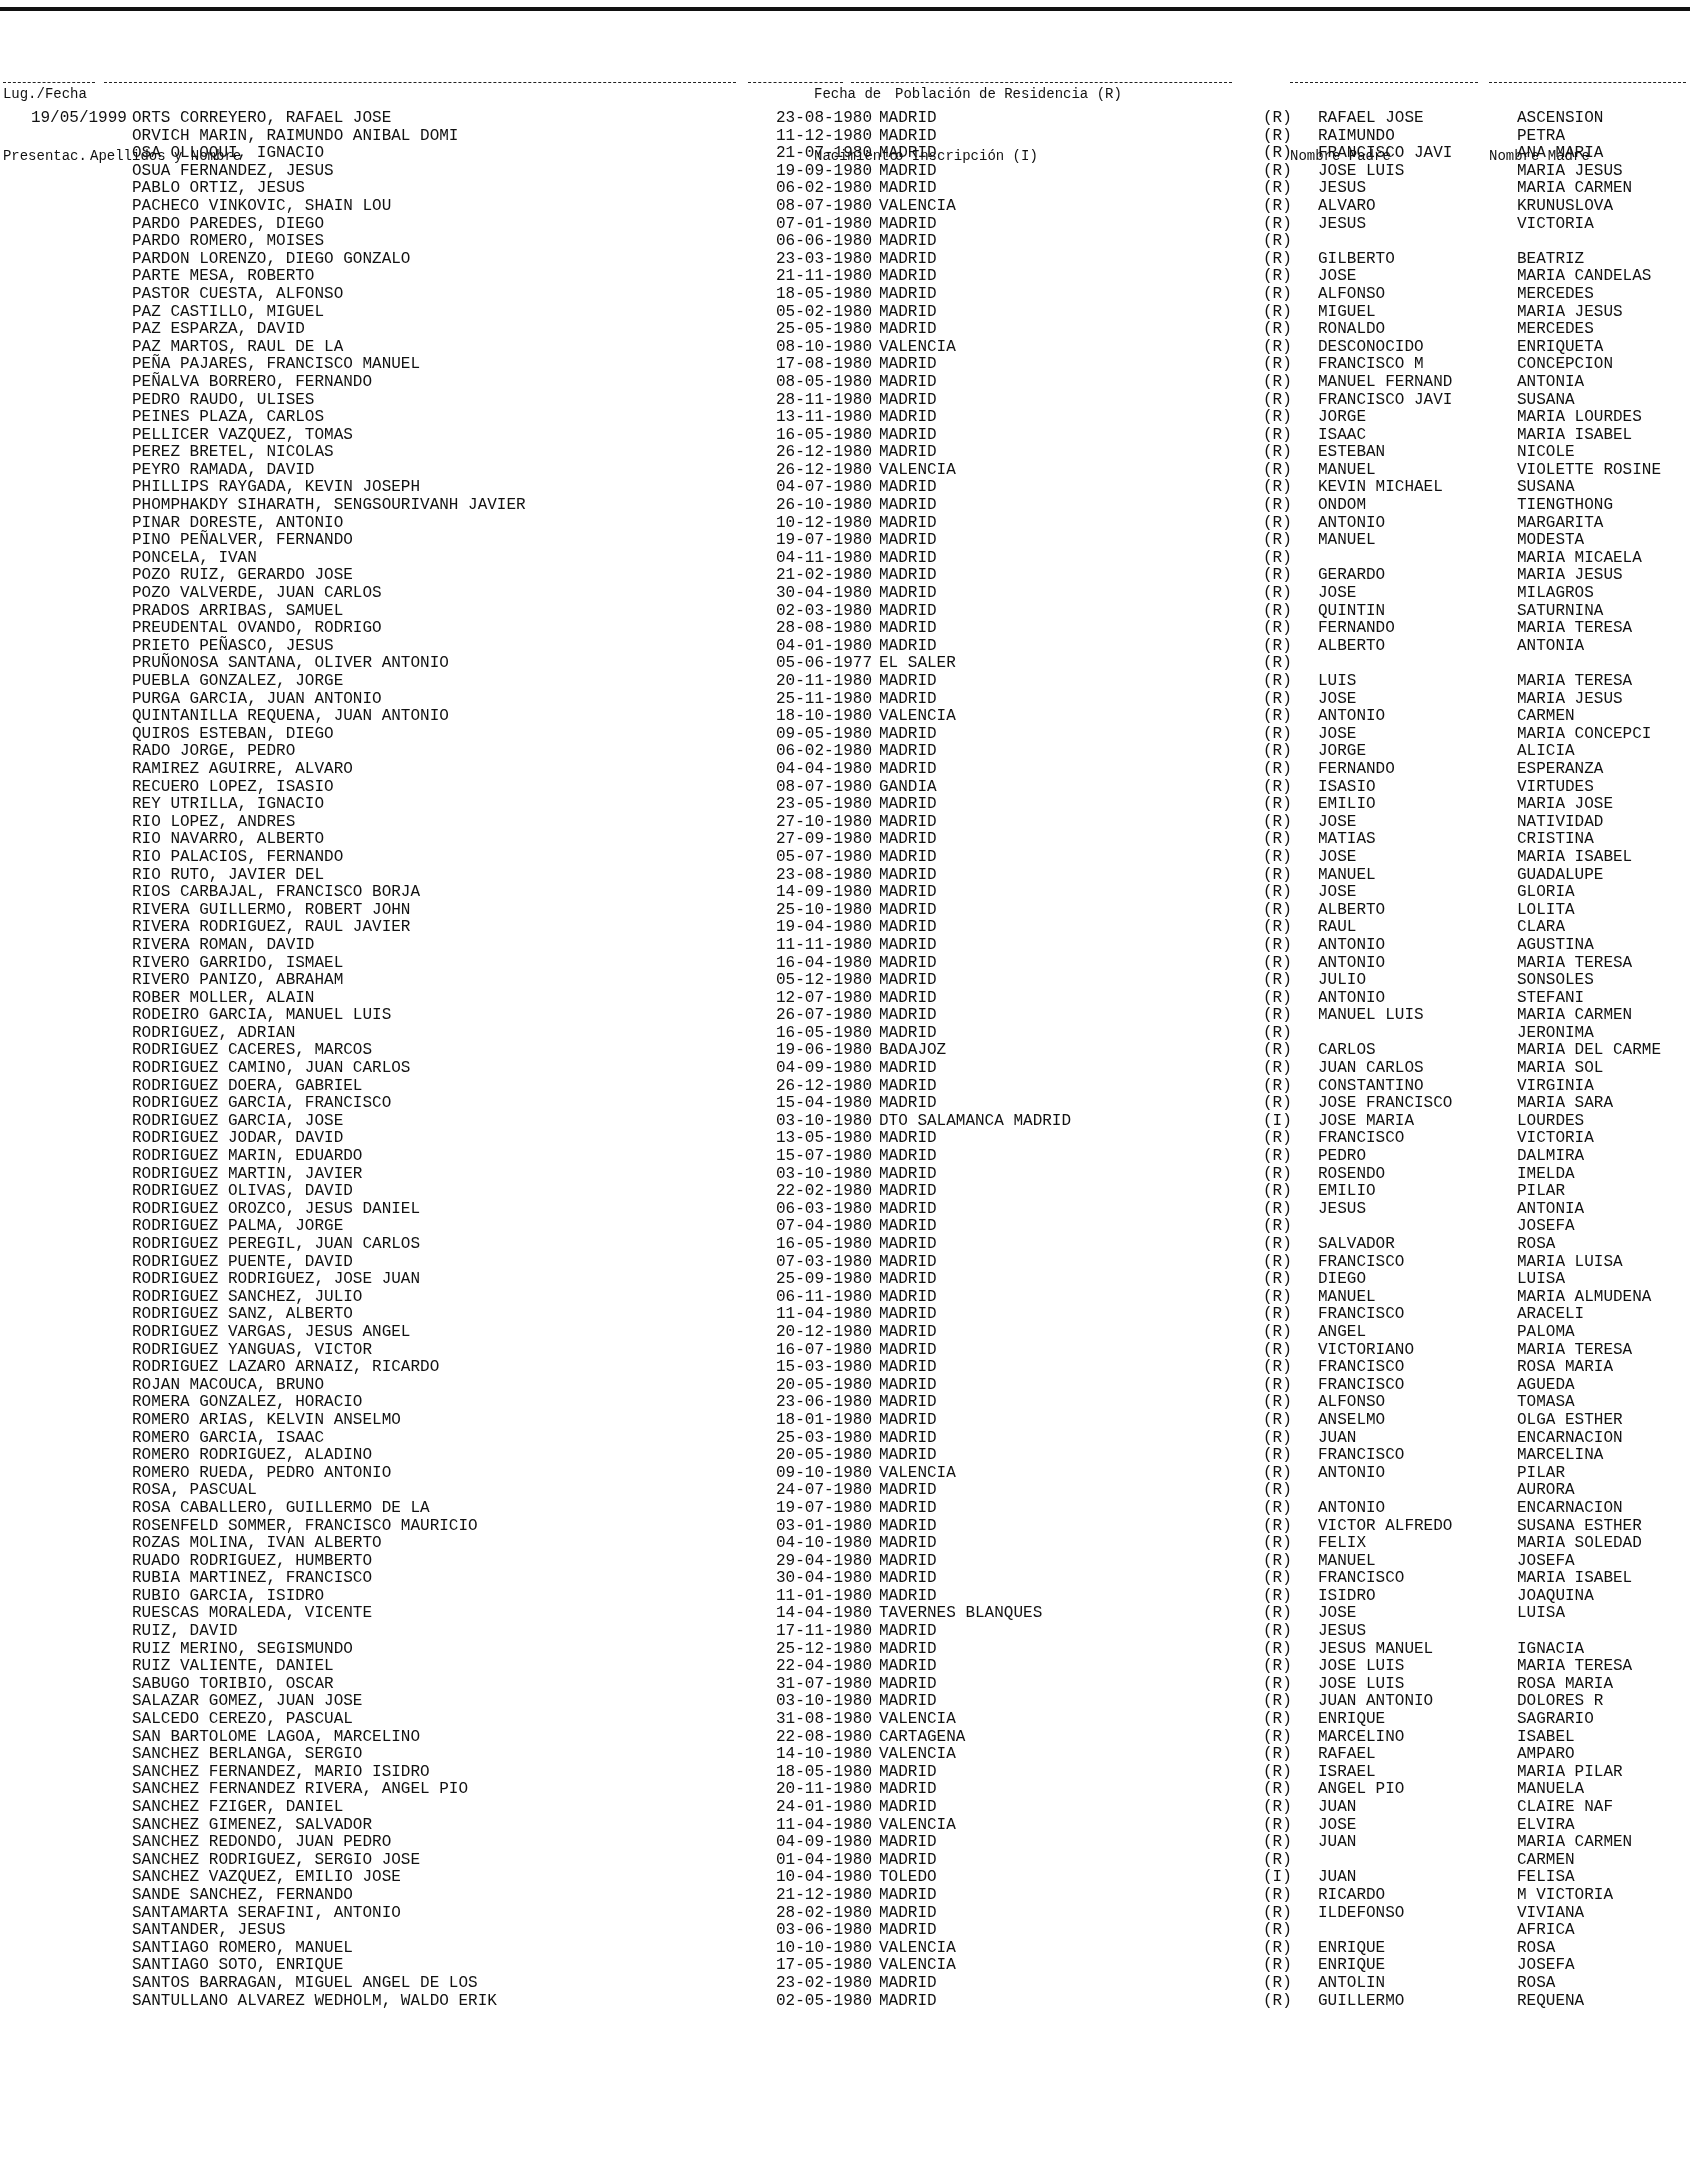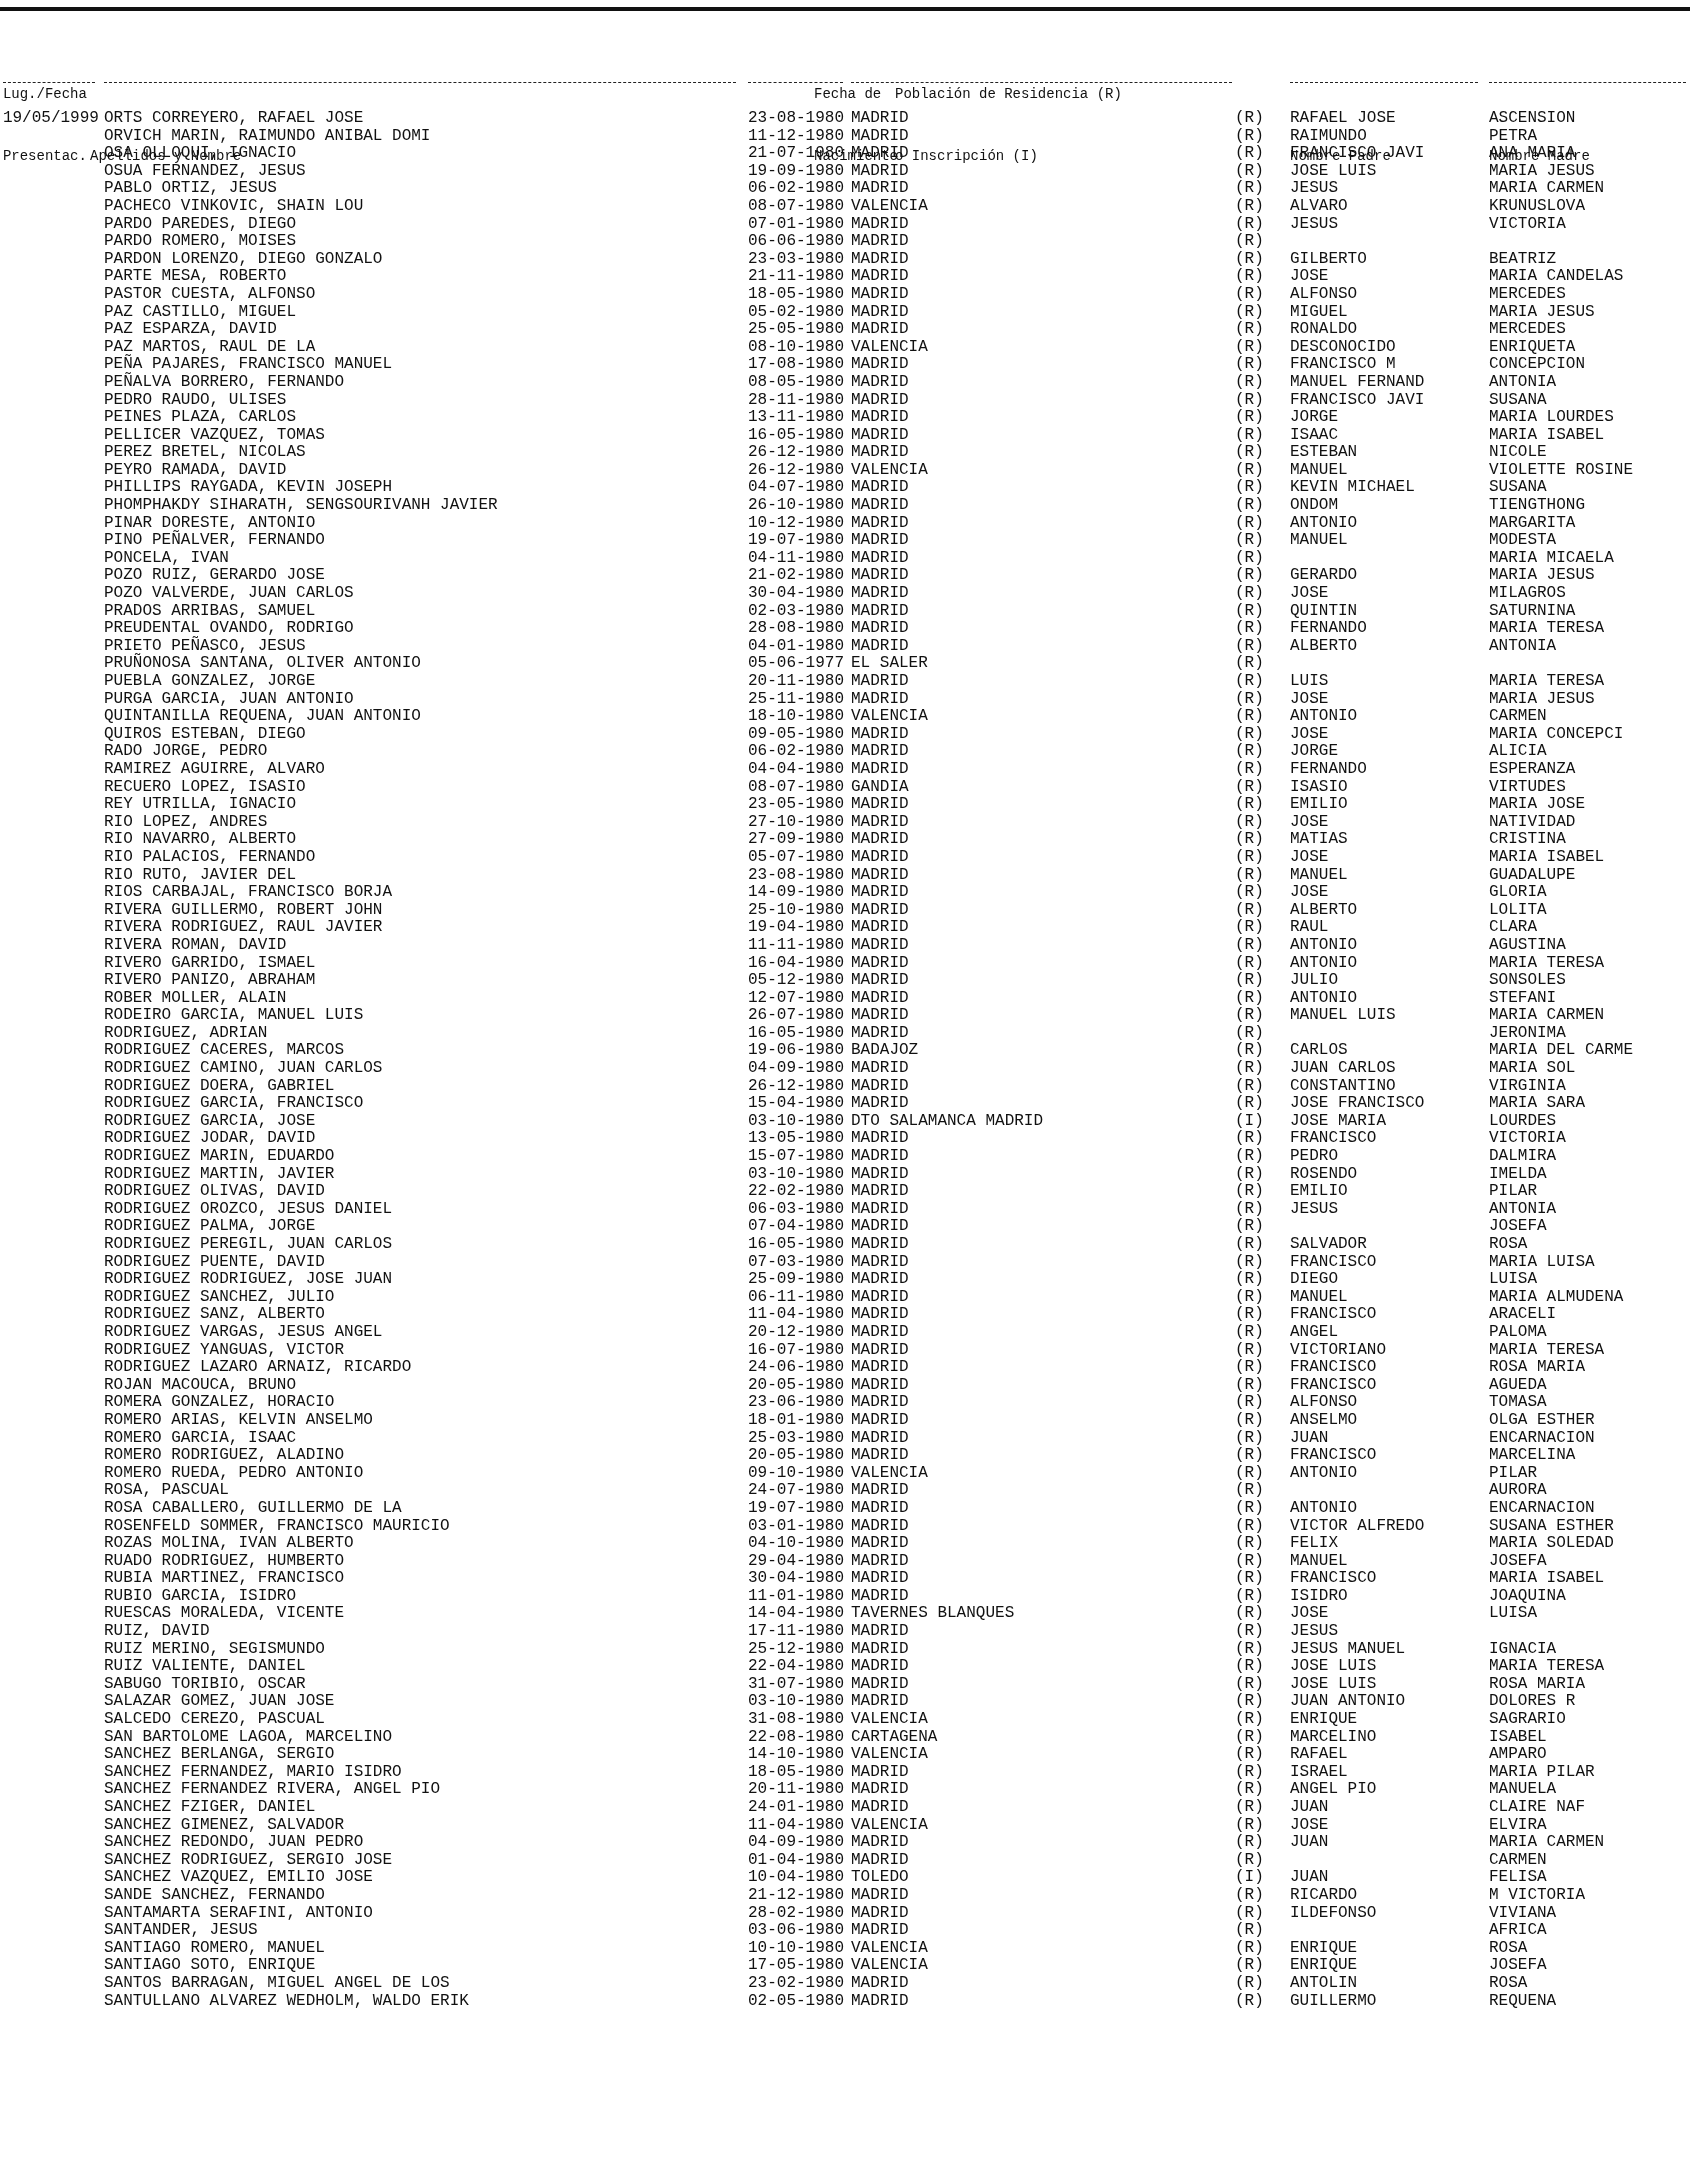--- a/index.html
+++ b/index.html
@@ -1,21 +1,21 @@
 <!DOCTYPE html>
 <html style="font-size:11.7px"><head>
 <meta charset="utf-8">
 <style>
   html, body { margin:0; padding:0; background:#fff; }
   body { width:1690px; height:2183px; position:relative; overflow:hidden;
          font-family:"Liberation Mono","DejaVu Sans Mono",monospace; color:#111; }
   .top-rule { position:absolute; left:0; top:7.3px; width:1690px; height:3.7px; background:#111; }
   .hdr { position:absolute; font-size:14px; line-height:20.5px; white-space:pre; }
   .dash { position:absolute; top:82px; height:1.5px; border-top:1.5px dashed #222; }
-  .rows { position:absolute; left:0; top:110px; width:1456px; }
+  .rows { position:absolute; left:0; top:110px; width:1456px;padding-left:28px; }
   .row { position:relative; height:17.6px; font-size:16px; line-height:17.6px; white-space:pre; }
   .row span { position:absolute; top:0; }
   .c-fecha { left:2.9px; }
   .c-nombre { left:104px; }
   .c-nac { left:748px; }
   .c-pob { left:851px; }
   .c-ri { left:1235px; }
   .c-padre { left:1290px; }
   .c-madre { left:1489px; }
 </style>
@@ -121,21 +121,21 @@
     <div class="row"><span class="c-nombre">RODRIGUEZ OLIVAS, DAVID</span><span class="c-nac">22-02-1980</span><span class="c-pob">MADRID</span><span class="c-ri">(R)</span><span class="c-padre">EMILIO</span><span class="c-madre">PILAR</span></div>
     <div class="row"><span class="c-nombre">RODRIGUEZ OROZCO, JESUS DANIEL</span><span class="c-nac">06-03-1980</span><span class="c-pob">MADRID</span><span class="c-ri">(R)</span><span class="c-padre">JESUS</span><span class="c-madre">ANTONIA</span></div>
     <div class="row"><span class="c-nombre">RODRIGUEZ PALMA, JORGE</span><span class="c-nac">07-04-1980</span><span class="c-pob">MADRID</span><span class="c-ri">(R)</span><span class="c-padre"></span><span class="c-madre">JOSEFA</span></div>
     <div class="row"><span class="c-nombre">RODRIGUEZ PEREGIL, JUAN CARLOS</span><span class="c-nac">16-05-1980</span><span class="c-pob">MADRID</span><span class="c-ri">(R)</span><span class="c-padre">SALVADOR</span><span class="c-madre">ROSA</span></div>
     <div class="row"><span class="c-nombre">RODRIGUEZ PUENTE, DAVID</span><span class="c-nac">07-03-1980</span><span class="c-pob">MADRID</span><span class="c-ri">(R)</span><span class="c-padre">FRANCISCO</span><span class="c-madre">MARIA LUISA</span></div>
     <div class="row"><span class="c-nombre">RODRIGUEZ RODRIGUEZ, JOSE JUAN</span><span class="c-nac">25-09-1980</span><span class="c-pob">MADRID</span><span class="c-ri">(R)</span><span class="c-padre">DIEGO</span><span class="c-madre">LUISA</span></div>
     <div class="row"><span class="c-nombre">RODRIGUEZ SANCHEZ, JULIO</span><span class="c-nac">06-11-1980</span><span class="c-pob">MADRID</span><span class="c-ri">(R)</span><span class="c-padre">MANUEL</span><span class="c-madre">MARIA ALMUDENA</span></div>
     <div class="row"><span class="c-nombre">RODRIGUEZ SANZ, ALBERTO</span><span class="c-nac">11-04-1980</span><span class="c-pob">MADRID</span><span class="c-ri">(R)</span><span class="c-padre">FRANCISCO</span><span class="c-madre">ARACELI</span></div>
     <div class="row"><span class="c-nombre">RODRIGUEZ VARGAS, JESUS ANGEL</span><span class="c-nac">20-12-1980</span><span class="c-pob">MADRID</span><span class="c-ri">(R)</span><span class="c-padre">ANGEL</span><span class="c-madre">PALOMA</span></div>
     <div class="row"><span class="c-nombre">RODRIGUEZ YANGUAS, VICTOR</span><span class="c-nac">16-07-1980</span><span class="c-pob">MADRID</span><span class="c-ri">(R)</span><span class="c-padre">VICTORIANO</span><span class="c-madre">MARIA TERESA</span></div>
-    <div class="row"><span class="c-nombre">RODRIGUEZ LAZARO ARNAIZ, RICARDO</span><span class="c-nac">24-06-1980</span><span class="c-pob">MADRID</span><span class="c-ri">(R)</span><span class="c-padre">FRANCISCO</span><span class="c-madre">ROSA MARIA</span></div>
+    <div class="row"><span class="c-nombre">RODRIGUEZ LAZARO ARNAIZ, RICARDO</span><span class="c-nac">15-03-1980</span><span class="c-pob">MADRID</span><span class="c-ri">(R)</span><span class="c-padre">FRANCISCO</span><span class="c-madre">ROSA MARIA</span></div>
     <div class="row"><span class="c-nombre">ROJAN MACOUCA, BRUNO</span><span class="c-nac">20-05-1980</span><span class="c-pob">MADRID</span><span class="c-ri">(R)</span><span class="c-padre">FRANCISCO</span><span class="c-madre">AGUEDA</span></div>
     <div class="row"><span class="c-nombre">ROMERA GONZALEZ, HORACIO</span><span class="c-nac">23-06-1980</span><span class="c-pob">MADRID</span><span class="c-ri">(R)</span><span class="c-padre">ALFONSO</span><span class="c-madre">TOMASA</span></div>
     <div class="row"><span class="c-nombre">ROMERO ARIAS, KELVIN ANSELMO</span><span class="c-nac">18-01-1980</span><span class="c-pob">MADRID</span><span class="c-ri">(R)</span><span class="c-padre">ANSELMO</span><span class="c-madre">OLGA ESTHER</span></div>
     <div class="row"><span class="c-nombre">ROMERO GARCIA, ISAAC</span><span class="c-nac">25-03-1980</span><span class="c-pob">MADRID</span><span class="c-ri">(R)</span><span class="c-padre">JUAN</span><span class="c-madre">ENCARNACION</span></div>
     <div class="row"><span class="c-nombre">ROMERO RODRIGUEZ, ALADINO</span><span class="c-nac">20-05-1980</span><span class="c-pob">MADRID</span><span class="c-ri">(R)</span><span class="c-padre">FRANCISCO</span><span class="c-madre">MARCELINA</span></div>
     <div class="row"><span class="c-nombre">ROMERO RUEDA, PEDRO ANTONIO</span><span class="c-nac">09-10-1980</span><span class="c-pob">VALENCIA</span><span class="c-ri">(R)</span><span class="c-padre">ANTONIO</span><span class="c-madre">PILAR</span></div>
     <div class="row"><span class="c-nombre">ROSA, PASCUAL</span><span class="c-nac">24-07-1980</span><span class="c-pob">MADRID</span><span class="c-ri">(R)</span><span class="c-padre"></span><span class="c-madre">AURORA</span></div>
     <div class="row"><span class="c-nombre">ROSA CABALLERO, GUILLERMO DE LA</span><span class="c-nac">19-07-1980</span><span class="c-pob">MADRID</span><span class="c-ri">(R)</span><span class="c-padre">ANTONIO</span><span class="c-madre">ENCARNACION</span></div>
     <div class="row"><span class="c-nombre">ROSENFELD SOMMER, FRANCISCO MAURICIO</span><span class="c-nac">03-01-1980</span><span class="c-pob">MADRID</span><span class="c-ri">(R)</span><span class="c-padre">VICTOR ALFREDO</span><span class="c-madre">SUSANA ESTHER</span></div>
     <div class="row"><span class="c-nombre">ROZAS MOLINA, IVAN ALBERTO</span><span class="c-nac">04-10-1980</span><span class="c-pob">MADRID</span><span class="c-ri">(R)</span><span class="c-padre">FELIX</span><span class="c-madre">MARIA SOLEDAD</span></div>

